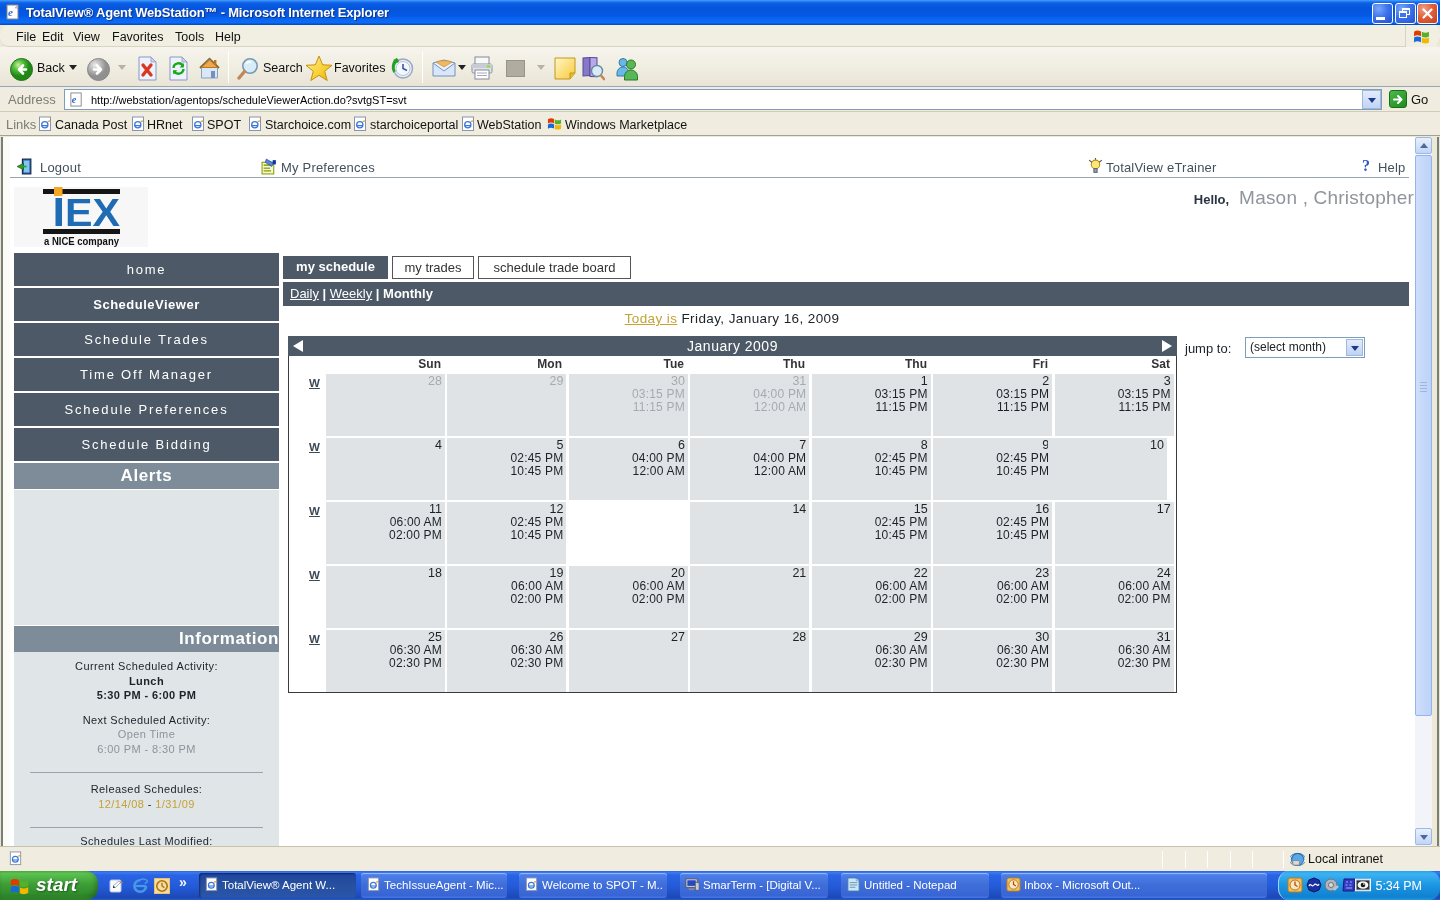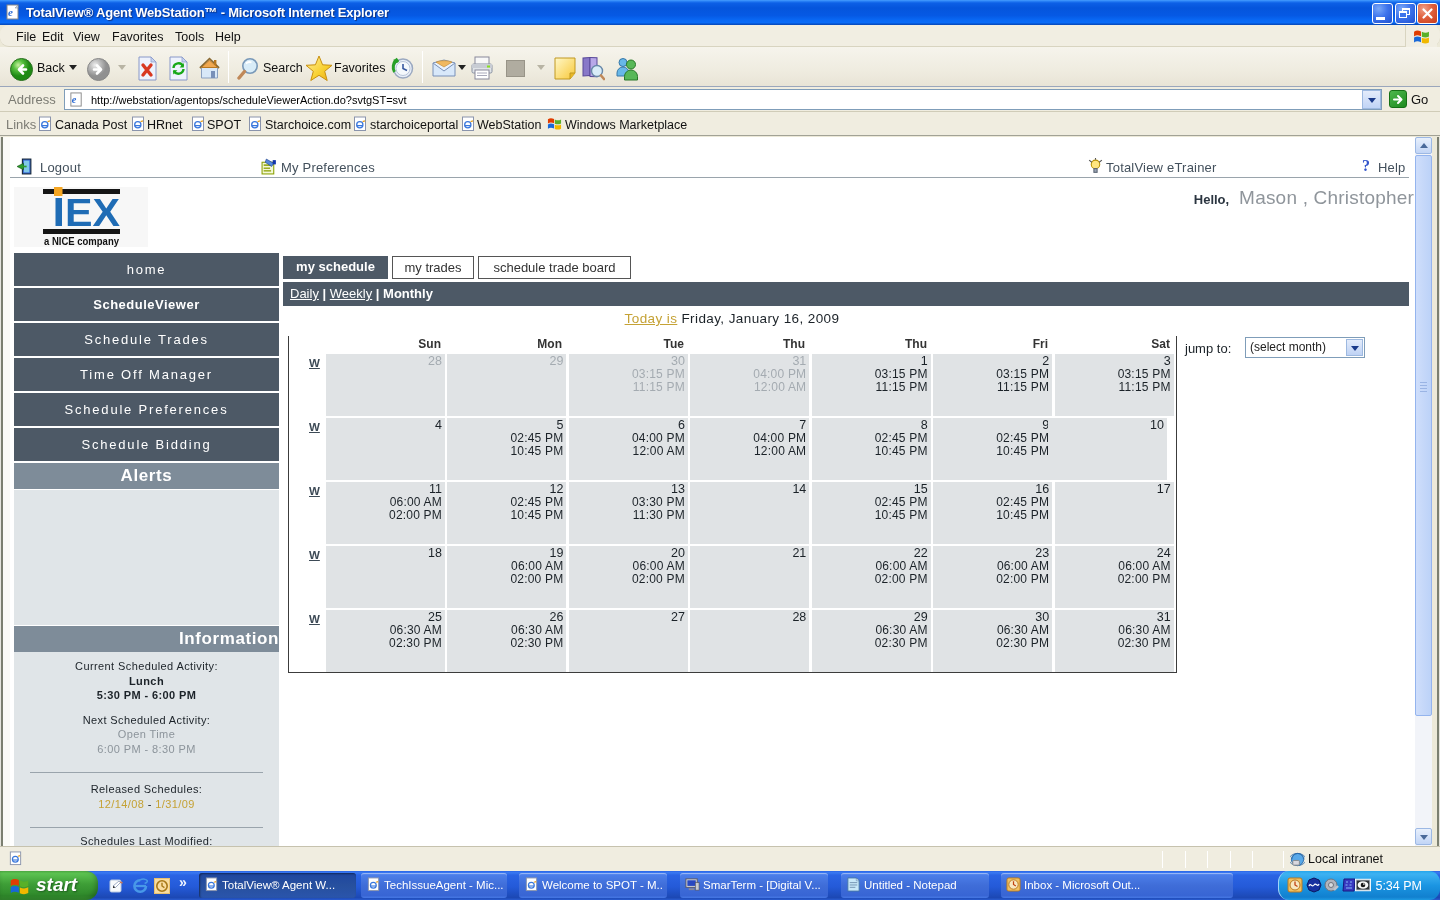--- a/index.html
+++ b/index.html
@@ -395,20 +395,25 @@
     </div>
 
     <div id="main">
       <div class="tab slate" style="left:273px;width:105px;font-weight:bold">my schedule</div>
       <div class="tab" style="left:382px;width:82px;border:1px solid #555;color:#333;background:#fff">my trades</div>
       <div class="tab" style="left:468px;width:153px;border:1px solid #555;color:#333;background:#fff">schedule trade board</div>
       <div id="dwm"><span style="margin-left:7px;text-decoration:underline">Daily</span> <b>|</b> <span style="text-decoration:underline">Weekly</span> <b>|</b> <b>Monthly</b></div>
       <div id="todayline"><span style="color:#c5a235;text-decoration:underline">Today is</span> Friday, January 16, 2009</div>
 
       <div id="cal">
+        <div id="calhead">
+          <div class="abs" style="left:5px;top:4px;width:0;height:0;border-top:6px solid transparent;border-bottom:6px solid transparent;border-right:10px solid #fff"></div>
+          January 2009
+          <div class="abs" style="right:5px;top:4px;width:0;height:0;border-top:6px solid transparent;border-bottom:6px solid transparent;border-left:10px solid #fff"></div>
+        </div>
         <div id="caldays">
           <span class="dayname" style="right:735px">Sun</span>
           <span class="dayname" style="right:614px">Mon</span>
           <span class="dayname" style="right:492px">Tue</span>
           <span class="dayname" style="right:371px">Thu</span>
           <span class="dayname" style="right:249px">Thu</span>
           <span class="dayname" style="right:128px">Fri</span>
           <span class="dayname" style="right:6px">Sat</span>
         </div>
         <div id="calrows" style="margin-top:1px">
@@ -473,24 +478,20 @@
           <div class="calrow">
               <a class="wlink">W</a>
               <div class="cell" style="left:37.0px">
                 <div class="dn">11</div>
                 <div class="times">06:00 AM<br>02:00 PM</div>
               </div>
               <div class="cell" style="left:158.4px">
                 <div class="dn">12</div>
                 <div class="times">02:45 PM<br>10:45 PM</div>
               </div>
-              <div class="cell" style="left:279.9px">
-                <div class="dn">13</div>
-                <div class="times">03:30 PM<br>11:30 PM</div>
-              </div>
               <div class="cell" style="left:401.3px">
                 <div class="dn">14</div>
               </div>
               <div class="cell" style="left:522.7px">
                 <div class="dn">15</div>
                 <div class="times">02:45 PM<br>10:45 PM</div>
               </div>
               <div class="cell" style="left:644.2px">
                 <div class="dn">16</div>
                 <div class="times">02:45 PM<br>10:45 PM</div>
@@ -648,21 +649,21 @@
       <div class="tlabel" style="width:121px">SmarTerm - [Digital V...</div>
     </div>
   <div class="taskbtn" style="left:841px;width:148px">
       <svg class="ticon" viewBox="0 0 16 16">
         <path d="M2 1 L11 1 L14 4 L14 15 L2 15 Z" fill="#c8e8f8" stroke="#4878a8"></path>
         <path d="M11 1 L11 4 L14 4 Z" fill="#fff" stroke="#4878a8" stroke-width="0.6"></path>
         <path d="M4 6 L12 6 M4 8.5 L12 8.5 M4 11 L10 11" stroke="#6888a8" stroke-width="0.9"></path>
       </svg>
       <div class="tlabel" style="width:121px">Untitled - Notepad</div>
     </div>
-  <div class="taskbtn" style="left:1001px;width:232px">
+  <div class="taskbtn" style="left:1001px;width:266px">
       <svg class="ticon" viewBox="0 0 16 16">
         <rect x="1" y="1" width="14" height="14" rx="2" fill="#f0c060" stroke="#b87820"></rect>
         <circle cx="8" cy="8" r="5" fill="#f8e8c0" stroke="#b87820"></circle>
         <path d="M8 4.5 L8 8 L10.5 9.5" stroke="#c04010" stroke-width="1.3" fill="none"></path>
       </svg>
       <div class="tlabel" style="width:236px">Inbox - Microsoft Out...</div>
     </div>
   <div id="tray">
     <svg class="trayicon" style="left:8px" width="16" height="16" viewBox="0 0 16 16">
         <rect x="1" y="1" width="14" height="14" rx="2" fill="#f0c060" stroke="#b87820"></rect>

